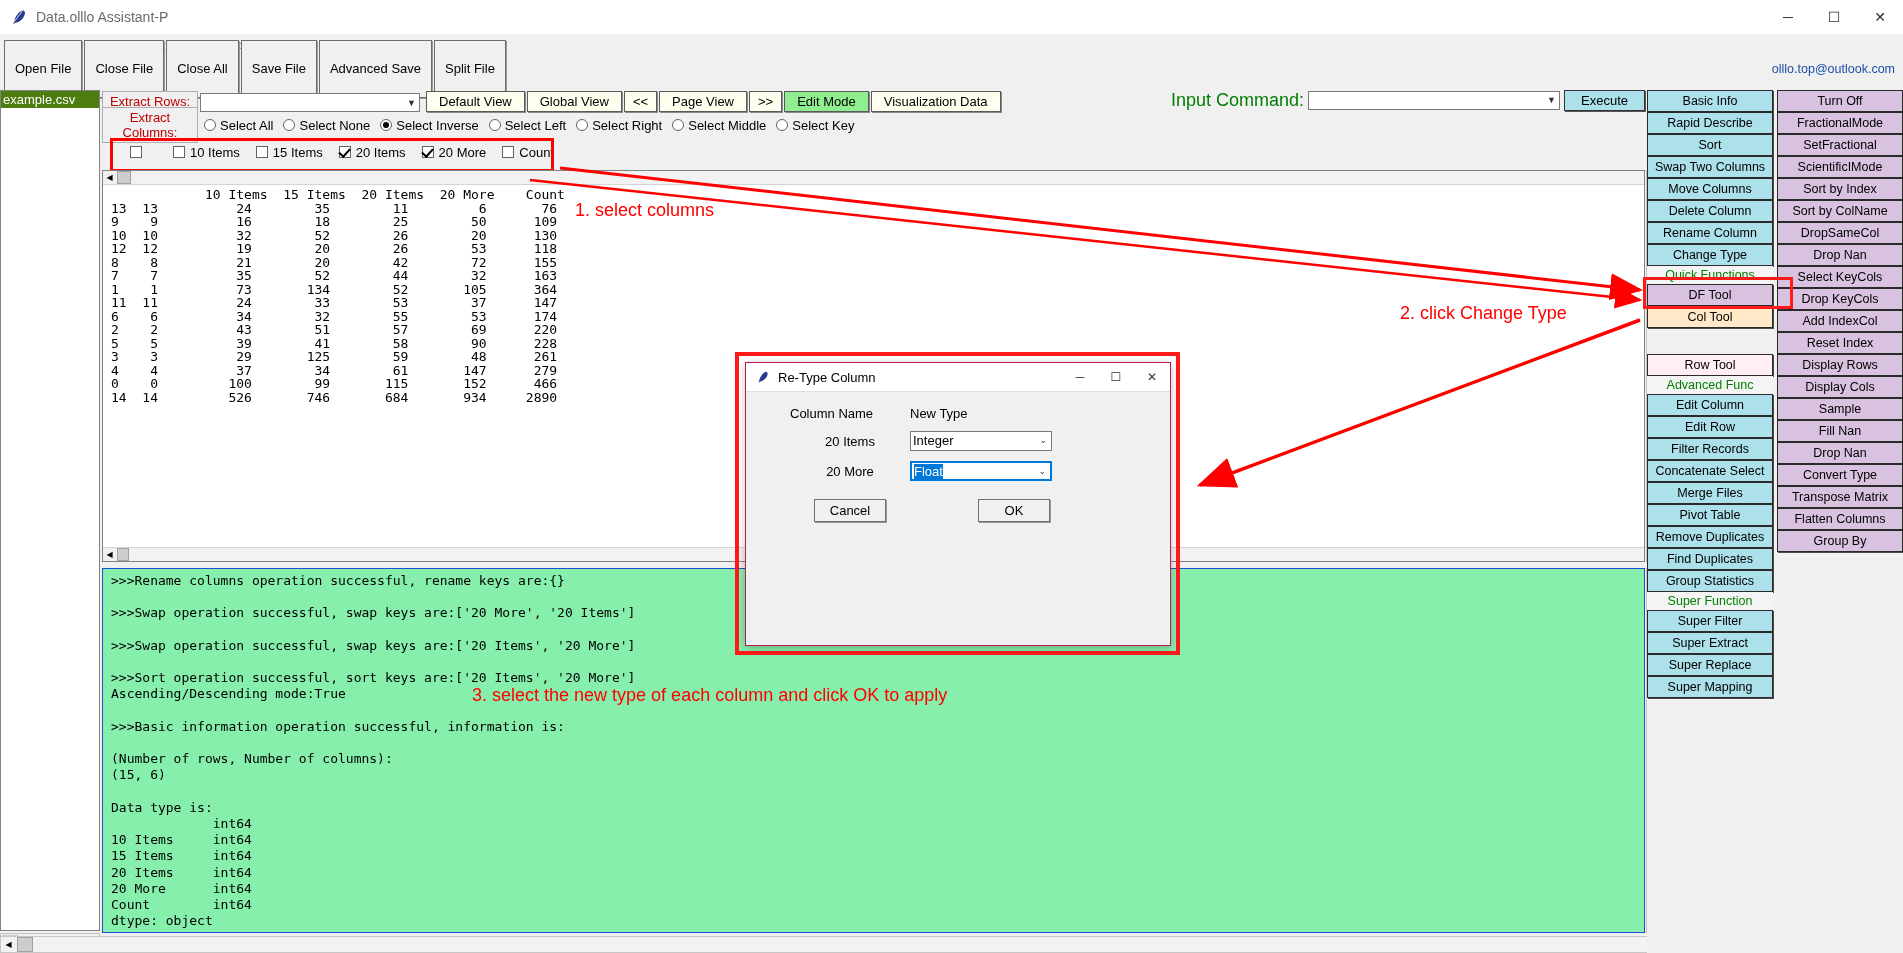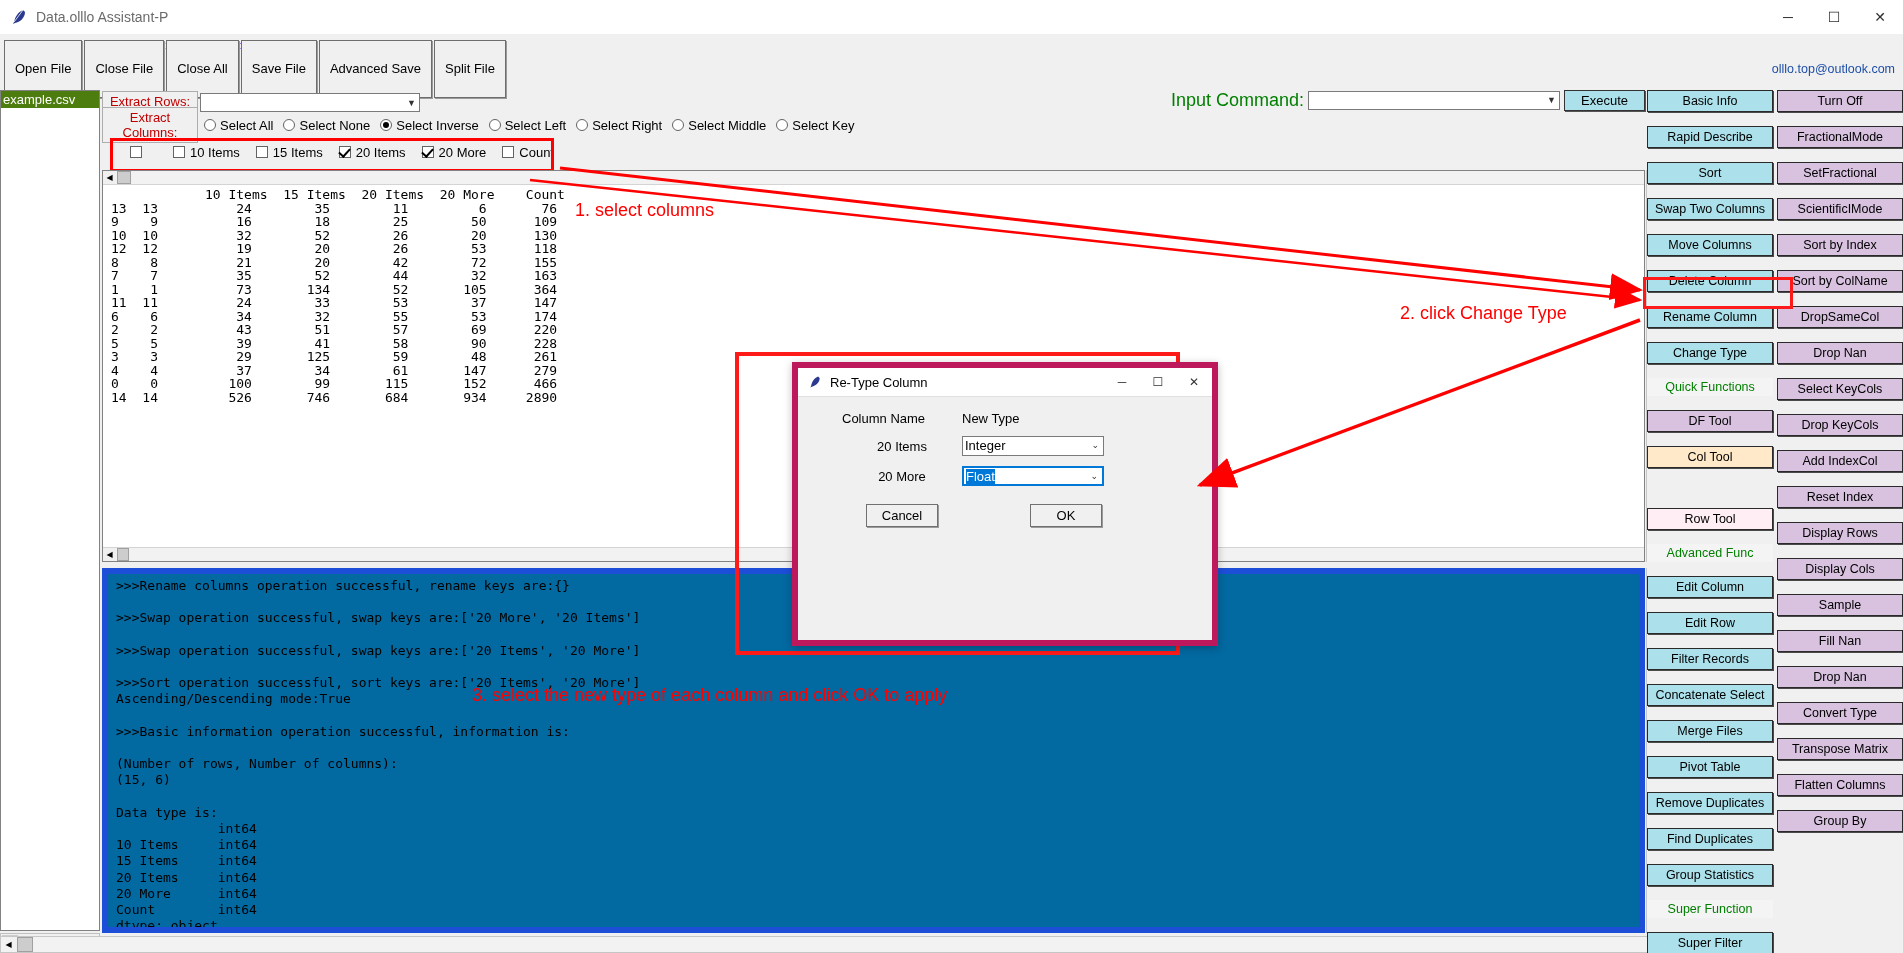--- a/index.html
+++ b/index.html
@@ -94,52 +94,51 @@
   .grid{font-family:"DejaVu Sans Mono","Liberation Mono",monospace;font-size:13px;line-height:13.5px;padding:3px 0 0 8px;white-space:pre;}
   .hscroll-bot{position:absolute;left:0;right:0;bottom:0;height:13px;background:#f2f2f2;border-top:1px solid #d4d4d4;}
   .hscroll-bot .arrowL{position:absolute;left:0;top:0;width:13px;height:13px;background:#f0f0f0;font-size:8px;text-align:center;line-height:13px;}
   .hscroll-bot .thumb{position:absolute;left:14px;top:0;width:12px;height:13px;background:#cdcdcd;border:1px solid #a0a0a0;box-sizing:border-box;}
   .vscroll-right{position:absolute;right:-16px;top:80px;width:15px;height:392px;background:#f2f2f2;border:1px solid #c6c6c6;box-sizing:border-box;}
   .vscroll-right .up,.vscroll-right .dn{height:14px;font-size:8px;text-align:center;line-height:14px;background:#f0f0f0;}
   .vscroll-right .dn{position:absolute;bottom:0;left:0;right:0;}
   
   .console{
     position:absolute;left:0;right:0;top:478px;bottom:20px;
-    background:#0369a1;border:6px solid #1d4ed8;box-sizing:border-box;overflow:hidden;
+    background:#86efac;border:1px solid #1d4ed8;box-sizing:border-box;overflow:hidden;
   }
   .console pre{
     margin:0;padding:4px 0 0 8px;
     font-family:"DejaVu Sans Mono","Liberation Mono",monospace;
     font-size:13px;line-height:16.2px;white-space:pre;
   }
   .console-vscroll{position:absolute;right:-16px;top:478px;width:15px;bottom:20px;background:#f2f2f2;border:1px solid #c6c6c6;box-sizing:border-box;}
   .console-vscroll .up{height:14px;font-size:8px;text-align:center;line-height:14px;}
   .console-vscroll .dn{position:absolute;bottom:0;left:0;right:0;height:14px;font-size:8px;text-align:center;line-height:14px;}
   .bottom-hscroll{position:absolute;left:0;right:0;bottom:0;height:17px;background:#f2f2f2;border:1px solid #c6c6c6;box-sizing:border-box;}
   .bottom-hscroll .arrowL{position:absolute;left:0;top:0;width:15px;height:15px;font-size:8px;text-align:center;line-height:15px;}
   .bottom-hscroll .thumb{position:absolute;left:16px;top:0;width:16px;height:15px;background:#cdcdcd;border:1px solid #a0a0a0;box-sizing:border-box;}
   
   .sidebar{position:absolute;right:0;top:0;width:256px;bottom:0;background:#f0f0f0;display:flex;gap:4px;padding-left:0;}
-  .sbcol{display:flex;flex-direction:column;gap:14px;width:126px;}
+  .sbcol{display:flex;flex-direction:column;gap:0;width:126px;}
   .sbtn{
     border:1px solid #2a2a2a;font-size:12.5px;text-align:center;
     padding:3px 0;box-shadow:1px 1px 0 #4a4a4a;box-sizing:border-box;
   }
   .sbtn.blue{background:#ace0ea;}
   .sbtn.purple{background:#d9c2e0;}
   .sbtn.cream{background:#ffe9c9;}
   .sbtn.pink{background:#ffeef3;margin-top:26px;}
   .sect{color:#007f00;font-size:12.5px;text-align:center;padding:2px 0;background:#f4f4f4;}
   
   .dlg-red{position:absolute;left:735px;top:352px;width:445px;height:303px;border:4px solid #ff1a1a;box-sizing:border-box;}
   .dialog{
     position:absolute;left:745px;top:362px;width:426px;height:284px;
-    background:#f0f0f0;border:6px solid #be185d;box-sizing:border-box;
+    background:#f0f0f0;border:1px solid #be185d;box-sizing:border-box;
     box-shadow:0 2px 8px rgba(0,0,0,.25);
-    margin-left:47px;
   }
   .dlg-title{height:28px;background:#fff;display:flex;align-items:center;border-bottom:1px solid #e0e0e0;position:relative;}
   .dlg-title .ic{width:14px;height:14px;margin:0 8px 0 10px;}
   .dlg-title .t{font-size:13px;}
   .dlg-wbtns{position:absolute;right:0;top:0;display:flex;height:28px;}
   .dlg-wbtn{width:36px;height:28px;display:flex;align-items:center;justify-content:center;font-size:12px;color:#333;}
   .dlg-body{padding:14px 0 0 0;position:relative;height:100%;box-sizing:border-box;}
   .dlg-hdr{display:flex;font-size:13px;padding-left:44px;}
   .dlg-hdr .c1{width:120px;}
   .dlg-row{display:flex;align-items:center;font-size:13px;padding-left:44px;margin-top:10px;}
@@ -202,20 +201,29 @@
   <div class="vscroll-left">
     <div class="thumb"></div>
   </div>
 
   <div class="center">
 
     <div class="row-extract">
       <div class="lbl-box">Extract Rows:</div>
       <div class="combo">
         <span class="arrow">▼</span>
+      </div>
+      <div class="viewbtns">
+        <div class="vbtn">Default View</div>
+        <div class="vbtn">Global View</div>
+        <div class="vbtn narrow">&lt;&lt;</div>
+        <div class="vbtn">Page View</div>
+        <div class="vbtn narrow">&gt;&gt;</div>
+        <div class="vbtn green">Edit Mode</div>
+        <div class="vbtn">Visualization Data</div>
       </div>
       <div class="cmdarea">
         <span class="cmdlabel">Input Command:</span>
         <div class="cmdinput">
           <span class="arrow">▼</span>
         </div>
         <div class="execbtn">Execute</div>
       </div>
     </div>
 

